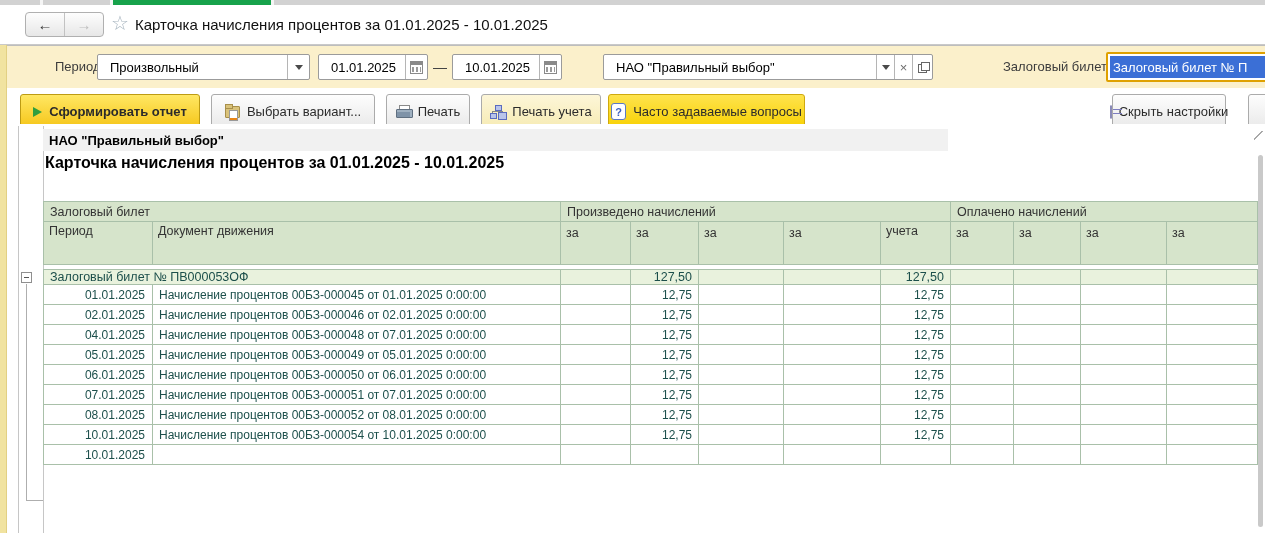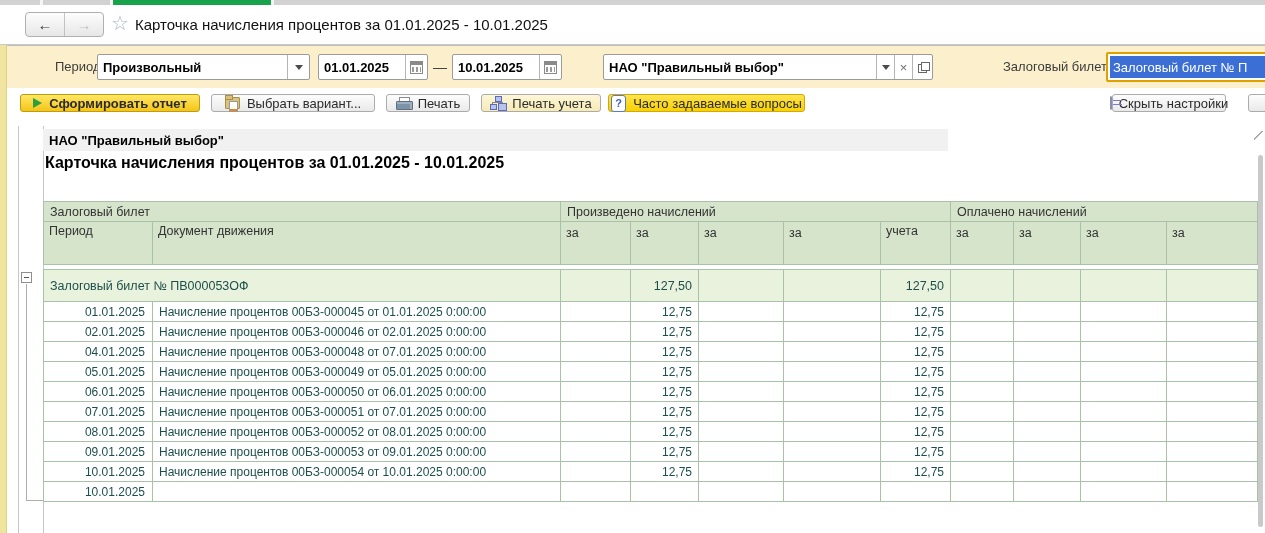--- a/index.html
+++ b/index.html
@@ -21,43 +21,43 @@
   .navbtn.fwd  { color:#bdbdbd; }
   .star { position:absolute; left:111px; top:6px; font-size:20px; color:#a9b6c0; }
   .page-title { position:absolute; left:135px; top:0; height:40px; line-height:40px;
                 font-size:15px; color:#111; }
 
   
   .filterbar { position:relative; height:43px; background:#fbf0cb; border-top:1px solid #bdbdbd; }
   .flabel { position:absolute; top:13px; font-size:13px; color:#3c3c3c; }
   .field { position:absolute; top:8px; height:26px; background:#fff;
            border:1px solid #9b9b9b; border-radius:2px; display:flex; align-items:stretch; overflow:hidden; }
-  .field .val { flex:1; display:flex; align-items:center; padding-left:5px;
-                font-size:13px; color:#000; white-space:nowrap; overflow:hidden;font-weight:bold; }
+  .field .val { flex:1; display:flex; align-items:center; padding-left:12px;
+                font-size:13px; color:#000; white-space:nowrap; overflow:hidden; }
   .fseg { display:flex; align-items:center; justify-content:center;
           border-left:1px solid #b5b5b5; }
   .dd-arrow { width:0; height:0; border-left:4px solid transparent; border-right:4px solid transparent;
               border-top:5px solid #4a4a4a; }
   .clear-x { font-size:13px; color:#6d6d6d; }
   .open-ic { position:relative; width:10px; height:10px; }
   .open-ic::before { content:""; position:absolute; left:0; top:2px; width:7px; height:7px; border:1px solid #666; background:#fff; }
   .open-ic::after  { content:""; position:absolute; left:3px; top:0; width:7px; height:7px; border:1px solid #666; background:#fff; }
   .cal-ic { position:relative; width:13px; height:13px; border:1px solid #8a8a8a; background:#fff; }
   .cal-ic::before { content:""; position:absolute; left:0; top:0; right:0; height:3px; background:#8a8a8a; }
   .cal-ic::after { content:""; position:absolute; left:1px; top:5px; width:9px; height:5px;
       background:repeating-linear-gradient(90deg,#9a9a9a 0 2px,transparent 2px 4px); }
   .dash { position:absolute; top:13px; font-size:14px; color:#444; }
   .focusfield { position:absolute; top:6px; height:30px; border:2px solid #dfa100; border-radius:2px;
                 background:#fff; padding:2px; display:flex; }
   .selection { flex:1; background:#3b6fd6; color:#fff; font-size:13px; display:flex;
                align-items:center; padding-left:3px; white-space:nowrap; overflow:hidden; }
 
   
   .toolbar { position:relative; height:36px; background:#fff; }
-  .btn { position:absolute; top:6px; height:18px; border:1px solid #ababab; border-radius:3px;
+  .btn { position:absolute; top:6px; height:35px; border:1px solid #ababab; border-radius:3px;
          background:linear-gradient(#fdfdfd,#e9e9e9); display:flex; align-items:center;
          justify-content:center; gap:7px; font-size:13px; color:#2b2b2b; white-space:nowrap; }
   .btn.primary { background:linear-gradient(#ffe763,#f5c518); border-color:#bd9b13; font-weight:bold; }
   .btn.cream   { background:linear-gradient(#fdf6d8,#f6ebb4); }
   .btn.faq     { background:linear-gradient(#fee34d,#f8d103); border-color:#cfa90e; }
   .play-ic { width:0; height:0; border-left:9px solid #2f9e3f; border-top:5px solid transparent; border-bottom:5px solid transparent; }
   .folder-ic { position:relative; width:15px; height:12px; background:#d9c27a; border:1px solid #a88f4a; border-radius:1px; }
   .folder-ic::before { content:""; position:absolute; left:-1px; top:-3px; width:6px; height:3px; background:#d9c27a; border:1px solid #a88f4a; }
   .folder-ic::after { content:""; position:absolute; right:1px; top:3px; width:7px; height:9px; background:#fff; border:1px solid #999;
       box-shadow:inset 0 -2px 0 #e88617; }
@@ -87,21 +87,21 @@
   .rpt-sort { position:absolute; left:45px; top:60px; font-size:11.5px; color:#222; }
 
   table.rpt { position:absolute; left:43px; border-collapse:collapse; table-layout:fixed; width:1214px; }
   table.rpt td, table.rpt th { border:1px solid #a9c0a9; font-weight:normal; overflow:hidden; white-space:nowrap; }
   table.hdr { top:77px; }
   table.bdy { top:145px; }
   tr.h1 th { height:20px; background:#d6e4cb; font-size:12.5px; color:#333; text-align:left; padding-left:6px; }
   tr.h2 th { height:43px; background:#d6e4cb; font-size:12.5px; color:#333; text-align:left;
              vertical-align:top; padding:2px 4px 0 5px; }
   th.wrap2 { word-spacing:100vw; white-space:normal; line-height:1.45; }
-  tr.grp td { height:32px; background:#e9f2dd; color:#1c4f4b; font-size:12.5px; }
+  tr.grp td { height:15px; background:#e9f2dd; color:#1c4f4b; font-size:12.5px; }
   tr.row td { height:20px; background:#fff; color:#1c4f4b; font-size:12px; }
   td.lbl { padding-left:6px; }
   td.date { text-align:right; padding-right:7px; }
   td.doc { padding-left:6px; }
   td.num { text-align:right; padding-right:6px; }
 
   .minus-box { position:absolute; left:21px; top:148px; width:11px; height:11px; background:#fff;
                border:1px solid #8f8f8f; }
   .minus-box::after { content:""; position:absolute; left:2px; top:4px; width:5px; height:1px; background:#555; }
   .tree-v { position:absolute; left:26px; top:160px; height:216px; width:1px; background:#aeaeae; }
@@ -367,33 +367,20 @@
           <td class="num">12,75</td>
           <td class=""></td>
           <td class=""></td>
           <td class="num">12,75</td>
           <td class=""></td>
           <td class=""></td>
           <td class=""></td>
           <td class=""></td>
         </tr>
         <tr class="row">
-          <td class="date">09.01.2025</td>
-          <td class="doc">Начисление процентов 00БЗ-000053 от 09.01.2025 0:00:00</td>
-          <td class=""></td>
-          <td class="num">12,75</td>
-          <td class=""></td>
-          <td class=""></td>
-          <td class="num">12,75</td>
-          <td class=""></td>
-          <td class=""></td>
-          <td class=""></td>
-          <td class=""></td>
-        </tr>
-        <tr class="row">
           <td class="date">10.01.2025</td>
           <td class="doc">Начисление процентов 00БЗ-000054 от 10.01.2025 0:00:00</td>
           <td class=""></td>
           <td class="num">12,75</td>
           <td class=""></td>
           <td class=""></td>
           <td class="num">12,75</td>
           <td class=""></td>
           <td class=""></td>
           <td class=""></td>

